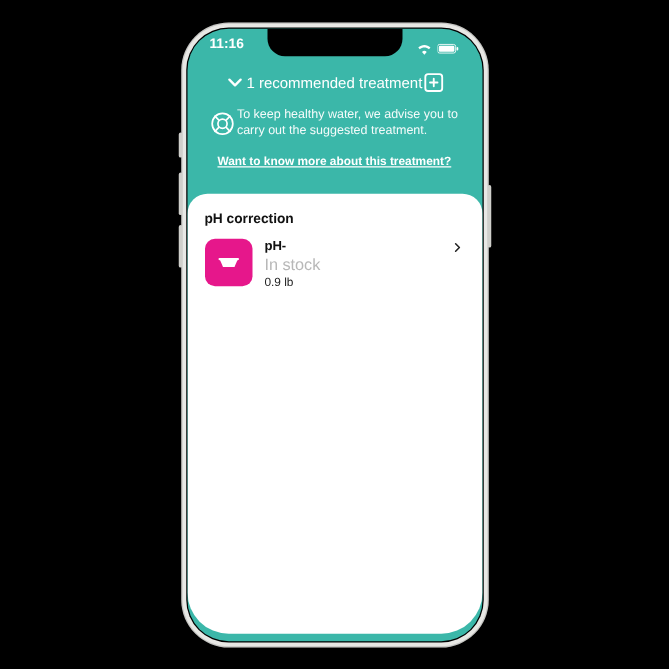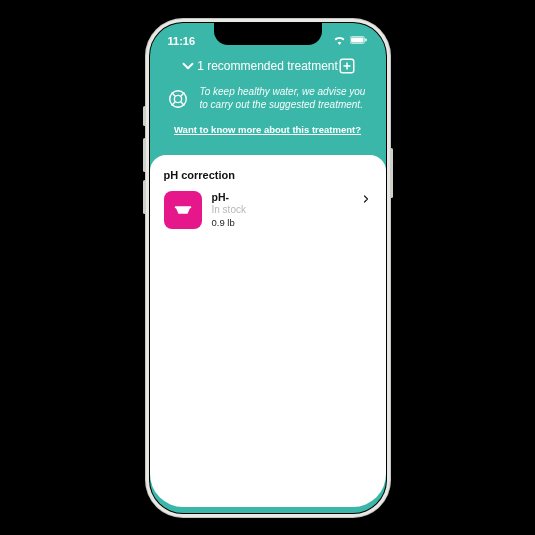--- a/index.html
+++ b/index.html
@@ -44,21 +44,20 @@
       height: 22px;
       background: #000;
       border-bottom-left-radius: 14px;
       border-bottom-right-radius: 14px;
       z-index: 100;
     }
     .status-bar {
       height: 30px;
       display: flex;
       justify-content: space-between;
-      align-items: center;
       padding: 6px 18px 0;
       color: #fff;
       font-size: 11px;
       font-weight: 600;
     }
     .status-right { display: flex; align-items: center; gap: 4px; }
     .header {
       padding: 4px 14px 12px;
       color: #fff;
     }
@@ -68,23 +67,21 @@
       justify-content: center;
       margin-bottom: 10px;
     }
     .header-title {
       font-size: 12px;
       font-weight: 500;
     }
     .chev-down svg, .plus-box svg { display:block; }
     .advisory {
       display: flex;
-      gap: 10px;
       padding: 0 2px 8px 2px;
-      font-style: italic;
     }
     .advisory-icon {
       flex: 0 0 24px;
       height: 24px;
       display:flex;align-items:center;justify-content:center;
       margin-top:2px;
     }
     .advisory-text {
       font-size: 10px;
       line-height: 1.35;
@@ -117,21 +114,21 @@
     }
     .product-icon {
       width: 38px;
       height: 38px;
       background: #e6178b;
       border-radius: 8px;
       display:flex;align-items:center;justify-content:center;
     }
     .product-info { flex: 1; }
     .product-name { font-size: 10.5px; font-weight: 700; }
-    .product-stock { font-size: 10px; color: #b8b8b8; margin-top:1px;}
+    .product-stock { font-size: 13px; color: #b8b8b8; margin-top:1px;}
     .product-qty { font-size: 9.5px; color: #222; margin-top:2px;}
     .row-chevron { color:#222; }
     .side-button {
       position: absolute;
       background: #cfcfcb;
       border-radius: 2px;
     }
     .btn-left1 { left:-2px; top:88px; width:3px; height:20px; }
     .btn-left2 { left:-2px; top:120px; width:3px; height:34px; }
     .btn-left3 { left:-2px; top:162px; width:3px; height:34px; }

